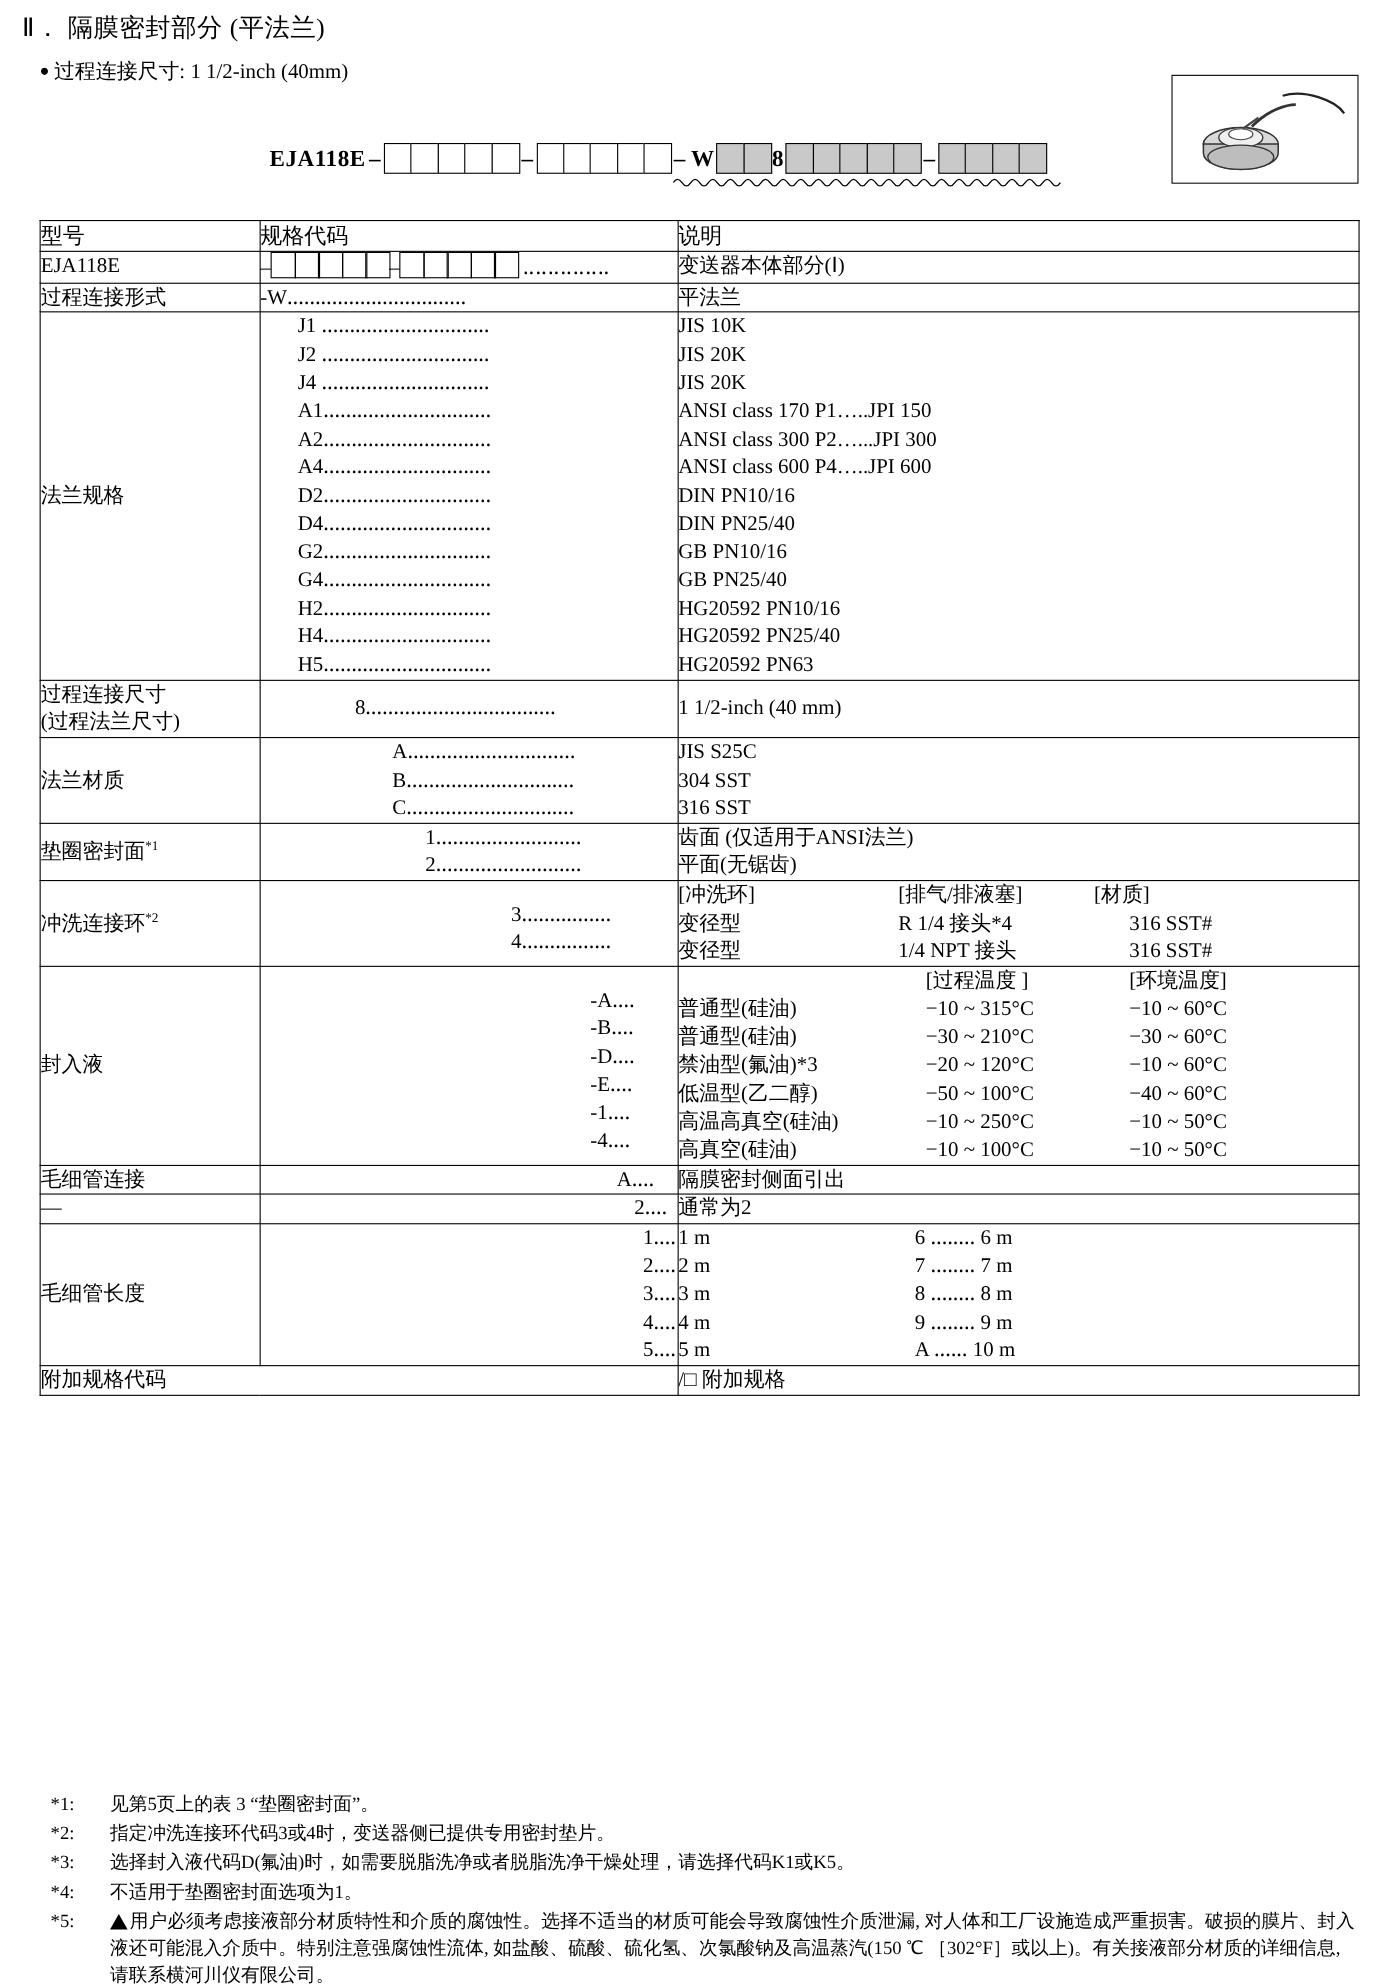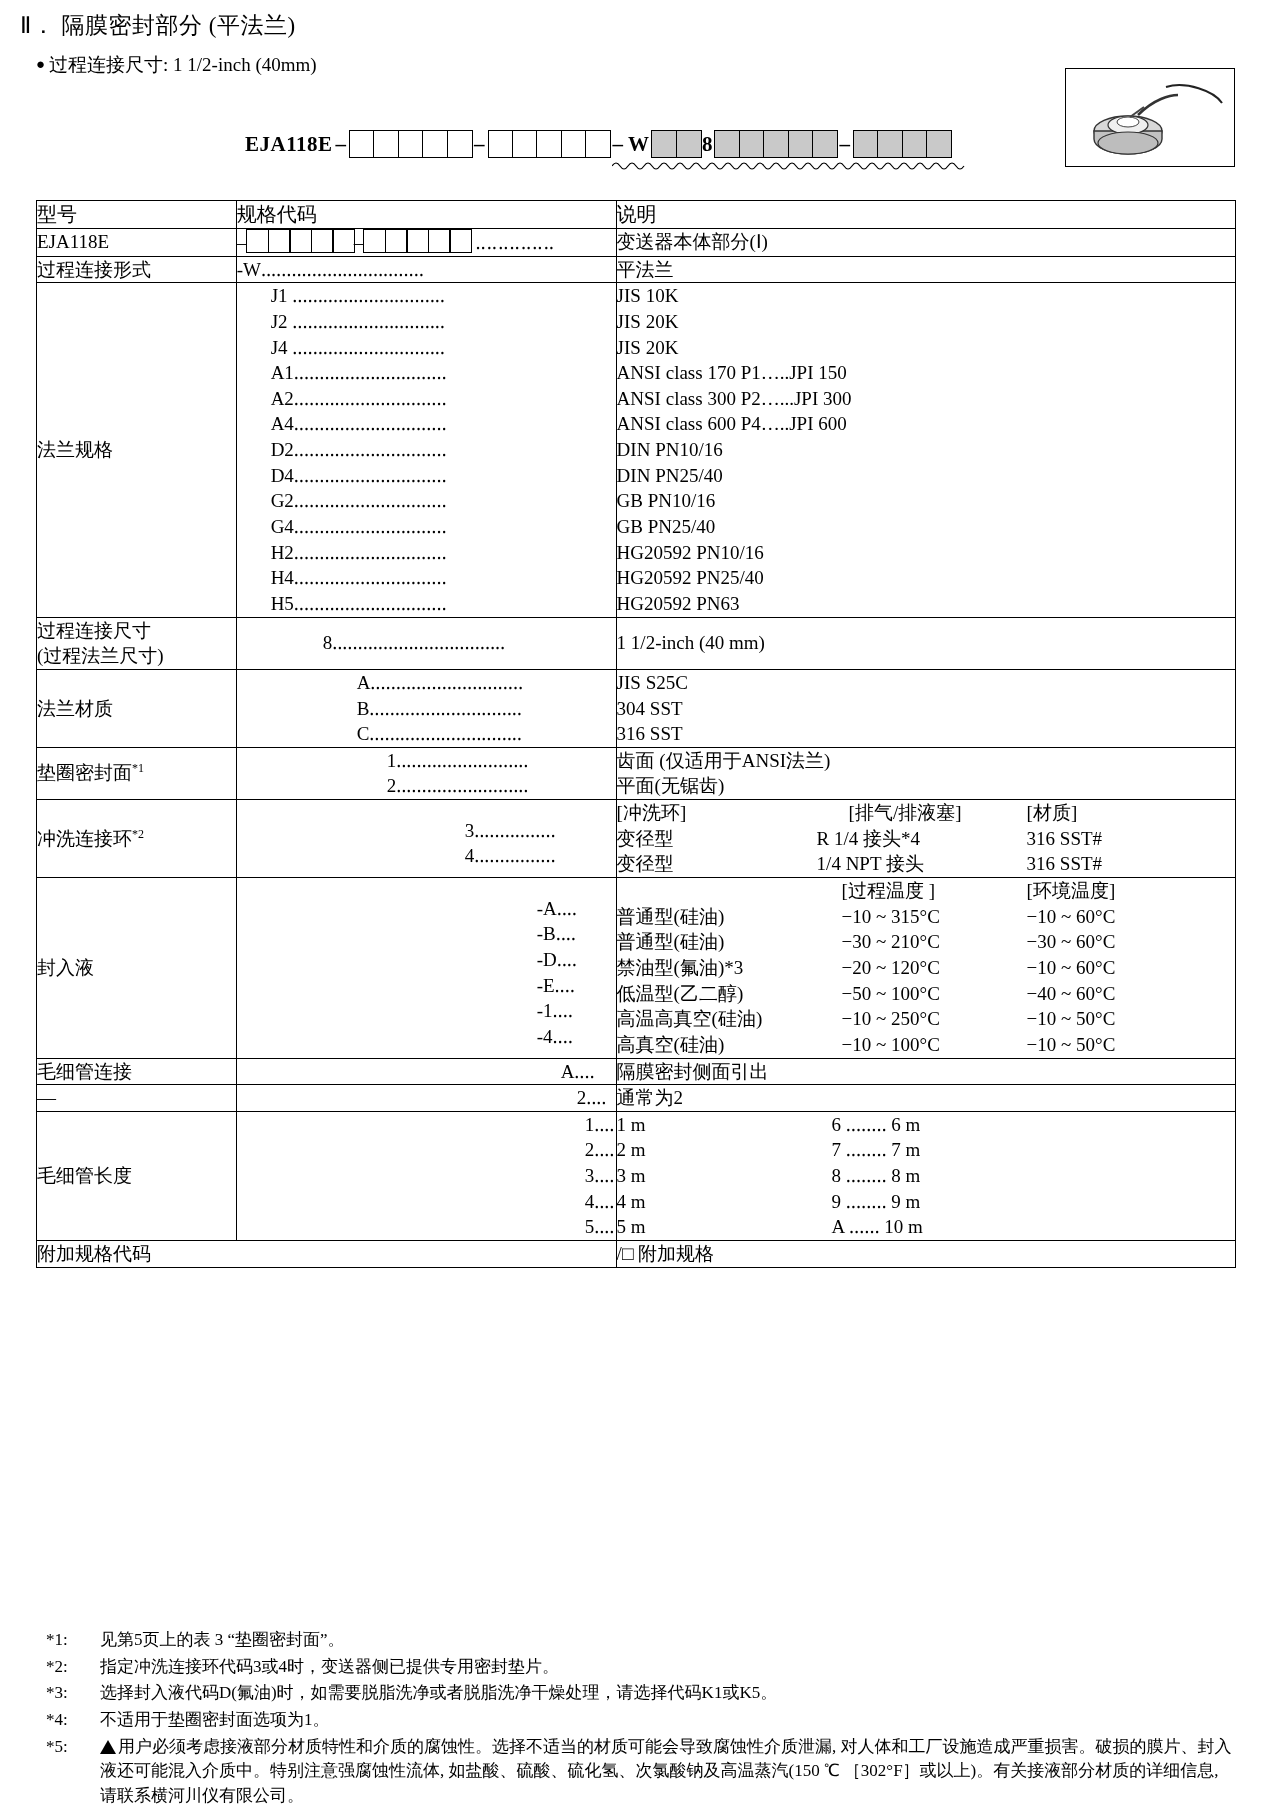--- a/index.html
+++ b/index.html
@@ -333,21 +333,21 @@
     <tr>
       <td class="pad cell-label" style="vertical-align:middle">
         <span>冲洗连接环</span><span class="sup">*2</span>
       </td>
       <td class="pad code-col" style="vertical-align:bottom;padding-left:228px;padding-bottom:8px">
         <span class="rowline">3‥‥‥‥‥‥‥‥</span>
         <span class="rowline">4‥‥‥‥‥‥‥‥</span>
       </td>
       <td class="pad desc-col">
         <span class="rowline">
-          <span style="display:inline-block;width:232px">[冲洗环]</span><span style="display:inline-block;width:178px">[排气/排液塞]</span><span>[材质]</span>
+          <span style="display:inline-block;width:200px">[冲洗环]</span><span style="display:inline-block;width:178px">[排气/排液塞]</span><span>[材质]</span>
         </span>
         <span class="rowline">
           <span style="display:inline-block;width:200px">变径型</span><span style="display:inline-block;width:210px">R 1/4 接头*4</span><span>316 SST#</span>
         </span>
         <span class="rowline">
           <span style="display:inline-block;width:200px">变径型</span><span style="display:inline-block;width:210px">1/4 NPT 接头</span><span>316 SST#</span>
         </span>
       </td>
     </tr>
 

